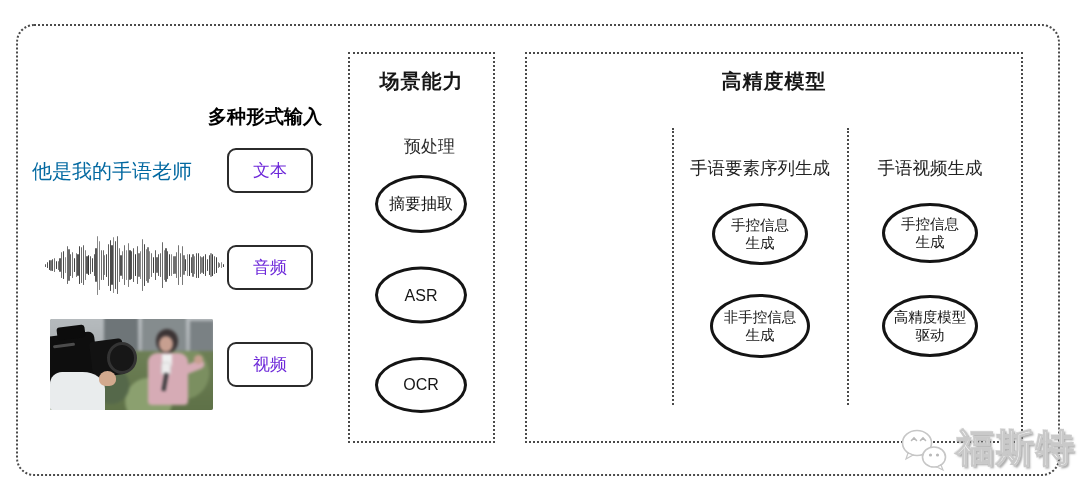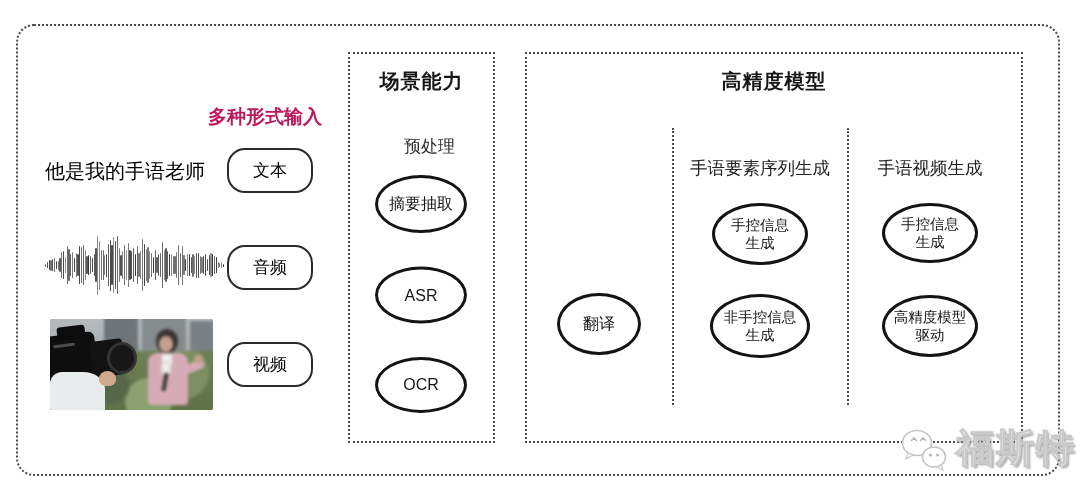--- a/index.html
+++ b/index.html
@@ -44,29 +44,29 @@
     border:3px solid #141414;border-radius:50%;background:#fff;
     display:flex;align-items:center;justify-content:center;text-align:center;
   }
   .ellipse span{white-space:pre-line;line-height:1.25;color:#161616;}
   .e-single span{font-size:16px;}
   .e-double span{font-size:14.5px;}
 
   
   .input-header{
     position:absolute;left:199px;top:104px;width:132px;text-align:center;
-    font-size:19px;font-weight:600;color:#be185d;
+    font-size:19px;font-weight:600;color:#000000;
   }
   .sample-sentence{
-    position:absolute;left:45px;top:158px;font-size:20px;color:#000000;white-space:nowrap;
+    position:absolute;left:32px;top:158px;font-size:20px;color:#0369a1;white-space:nowrap;
   }
   .io-box{
     position:absolute;left:227px;width:86px;height:45px;
-    border:2px solid #2b2b2b;border-radius:18px;background:#fff;
-    display:flex;align-items:center;justify-content:center;font-size:17px;color:#000000;
+    border:2px solid #2b2b2b;border-radius:9px;background:#fff;
+    display:flex;align-items:center;justify-content:center;font-size:17px;color:#6d28d9;
   }
   .io-text{top:148px;}
   .io-audio{top:245px;}
   .io-video{top:342px;}
 
   
   .waveform{
     position:absolute;left:45px;top:230px;width:180px;height:70px;
     display:flex;align-items:center;justify-content:space-between;
   }
@@ -289,23 +289,20 @@
 
   <div class="dotted-box core-box">
     <div class="box-title">高精度模型</div>
   </div>
   <div class="v-sep sep1"></div>
   <div class="v-sep sep2"></div>
 
   <div class="col-header" style="left:930px;">手语视频生成</div>
   <div class="col-header" style="left:760px;">手语要素序列生成</div>
 
-  <div class="ellipse e-single" style="left:599px;top:324px;width:84px;height:62px;">
-    <span>翻译</span>
-  </div>
 
   <div class="ellipse e-double" style="left:760px;top:234px;width:96px;height:62px;">
     <span>手控信息
 生成</span>
   </div>
   <div class="ellipse e-double" style="left:760px;top:326px;width:100px;height:64px;">
     <span>非手控信息
 生成</span>
   </div>
 

